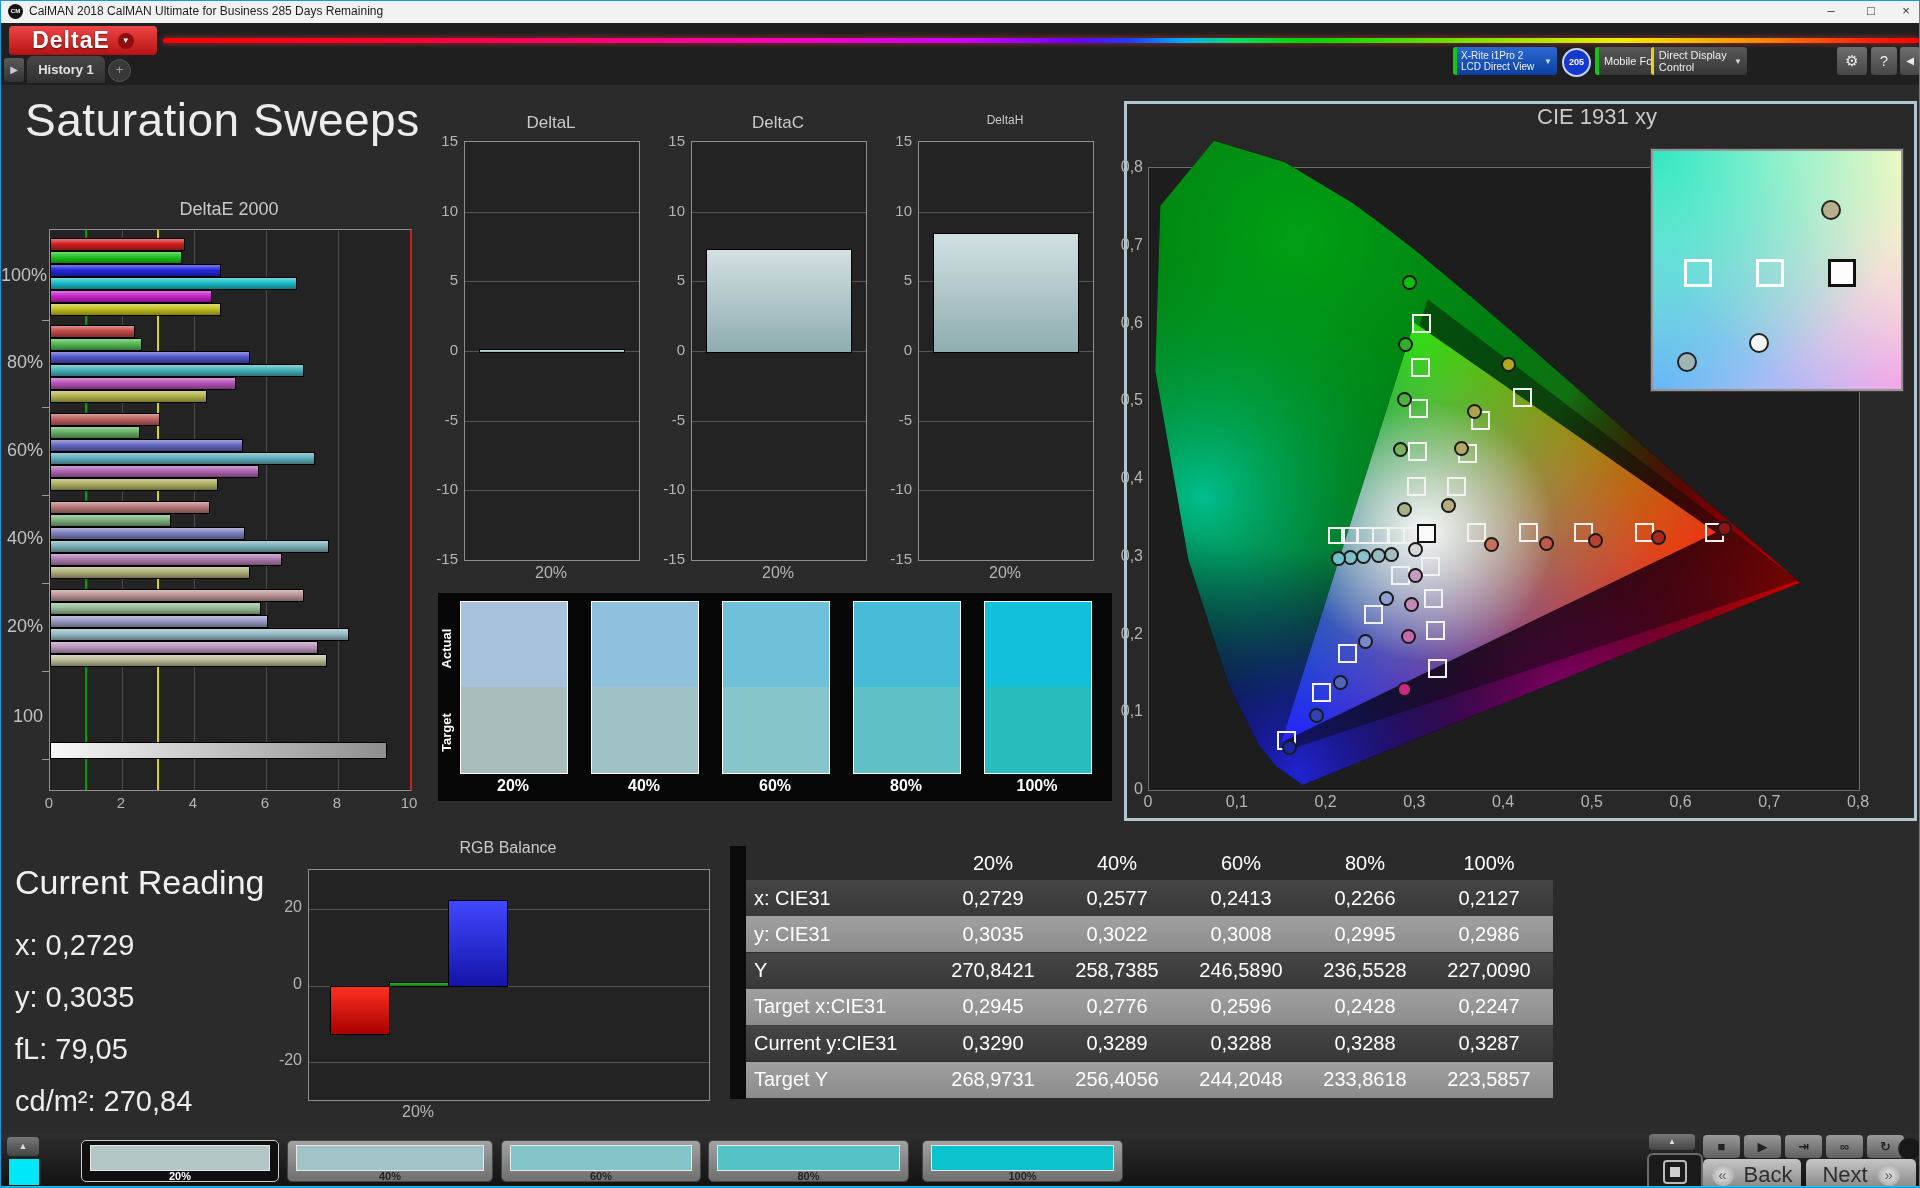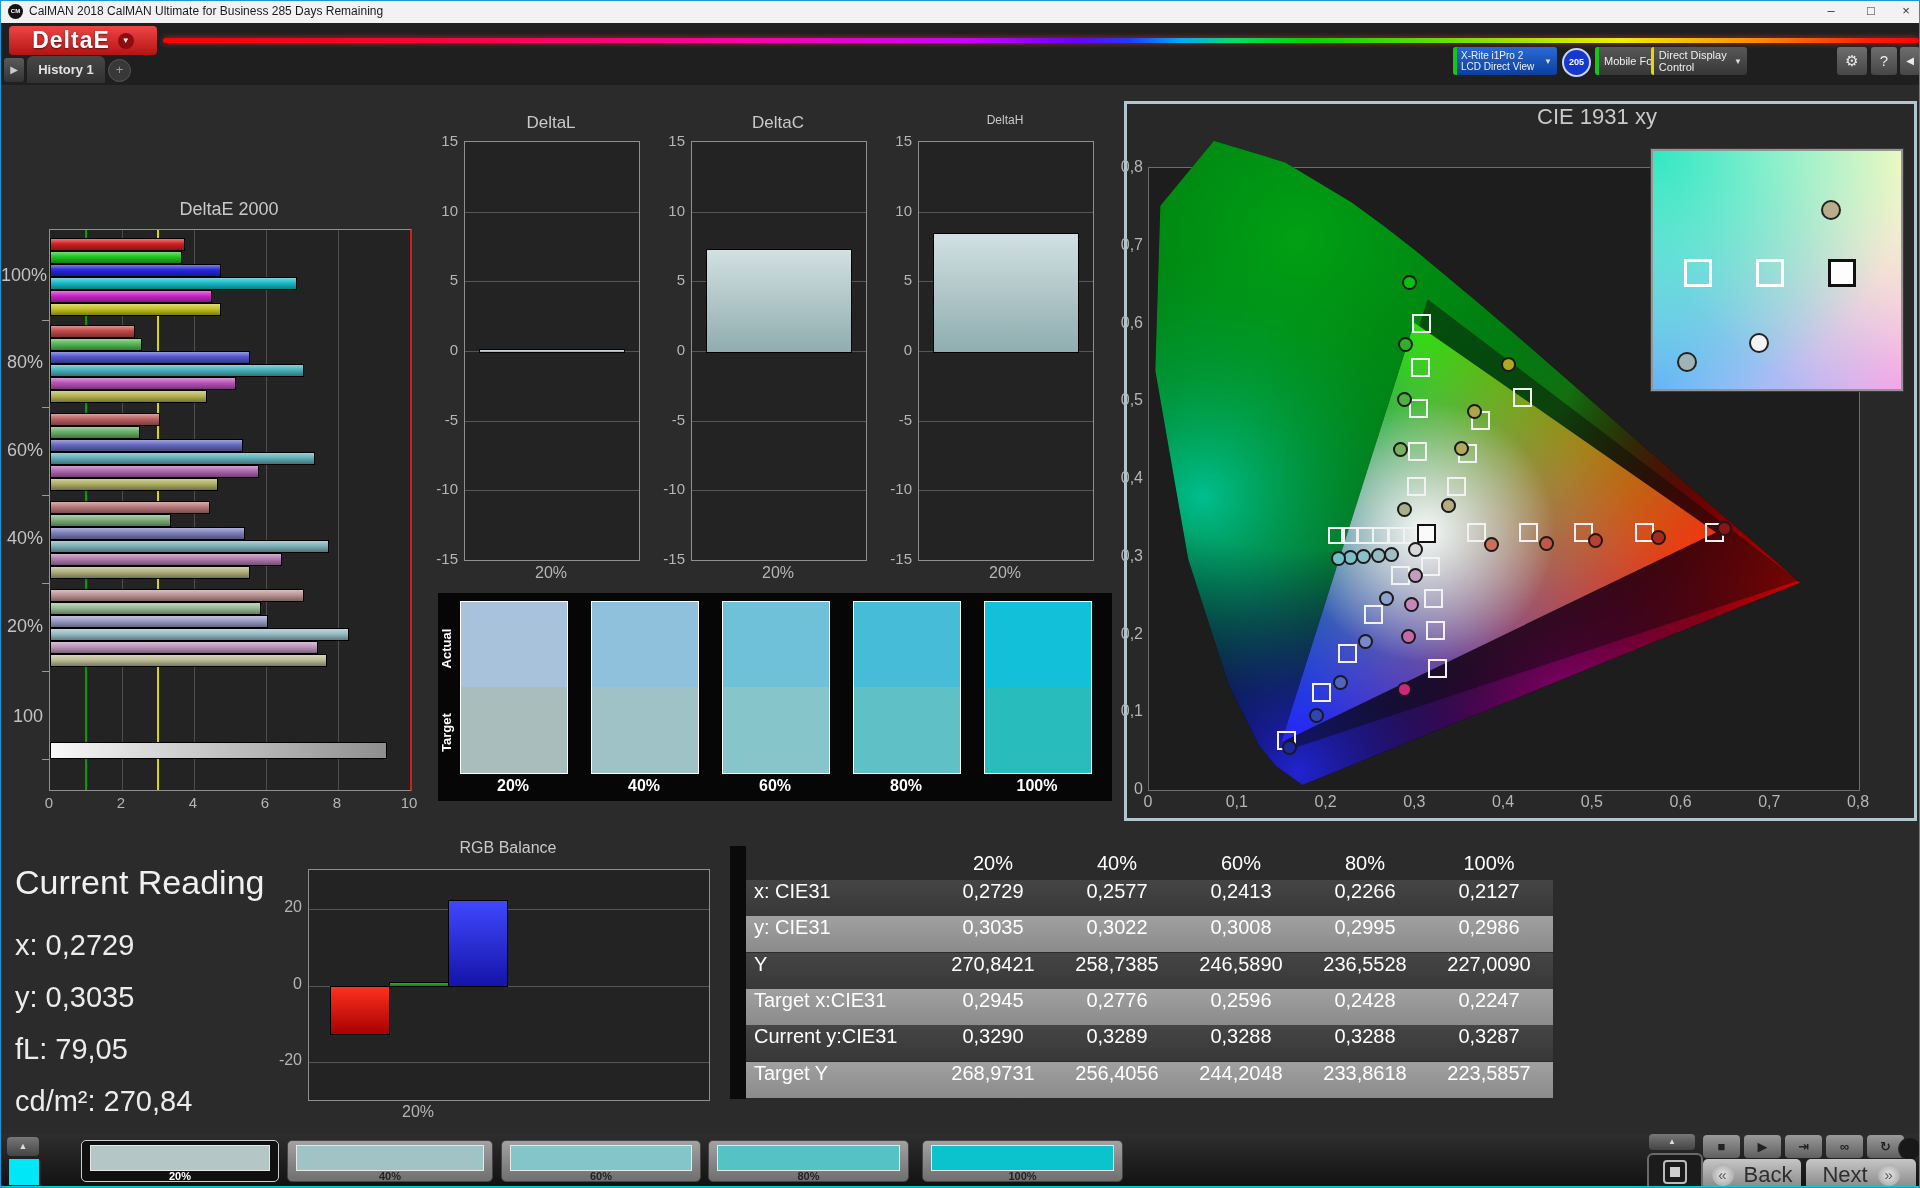--- a/index.html
+++ b/index.html
@@ -58,21 +58,21 @@
   #cie-inset{left:1650px;top:148px;width:248px;height:238px;border:2px solid #949494;outline:1px solid #3a3a3a;
     background:
       radial-gradient(circle at 0% 0%, rgba(40,232,190,.95), rgba(40,232,190,0) 75%),
       radial-gradient(circle at 100% 0%, rgba(242,250,190,.95), rgba(242,250,190,0) 75%),
       radial-gradient(circle at 0% 100%, rgba(100,172,252,.95), rgba(100,172,252,0) 75%),
       radial-gradient(circle at 100% 100%, rgba(252,152,235,.95), rgba(252,152,235,0) 75%),
       #e9f6f1;}
   
   #current-reading .line{position:absolute;color:#ececec;font-size:29px;}
   
-  .trow{position:absolute;left:745px;width:807px;height:36px;display:flex;align-items:flex-start;color:#fff;font-size:20px;}
+  .trow{position:absolute;left:745px;width:807px;height:36px;display:flex;align-items:center;color:#fff;font-size:20px;}
   .trow .rlabel{width:185px;padding-left:8px;box-sizing:border-box;}
   .trow .cell{width:124px;text-align:center;}
   .row-dark{background:linear-gradient(#454545,#383838);}
   .row-light{background:linear-gradient(#a0a0a0,#8b8b8b);}
   
   #bottombar{left:0;top:1133px;width:1920px;height:52px;background:linear-gradient(#2e2e2e,#121212);}
   #cyanline{left:0;top:1185px;width:1920px;height:3px;background:#00ccdd;}
   .patchbtn{position:absolute;top:1139px;height:42px;border-radius:5px;background:linear-gradient(#a2a2a2,#6f6f6f);
             border:1px solid #444;box-sizing:border-box;}
   .patchbtn .sw{position:absolute;left:8px;top:4px;right:8px;height:24px;border:1px solid #e8e8e8;}
@@ -127,20 +127,21 @@
     <div class="abs meterbtn" style="left:1610px;width:96px;background:linear-gradient(#585858,#363636);margin-left:40px;">
       <div class="strip" style="background:#e8d800;"></div>
       <div style="font-size:11px;padding-left:5px;">Direct Display Control</div>
       <span class="mcaret">▼</span>
     </div>
     <div class="abs toolbtn" style="left:1836px;width:30px;"><span>⚙</span></div>
     <div class="abs toolbtn" style="left:1870px;width:26px;"><span>?</span></div>
     <div class="abs toolbtn" style="left:1899px;width:20px;font-size:10px;"><span>◀</span></div>
   </div>
 
+  <div class="abs" id="page-title">Saturation Sweeps</div>
 
   <div class="abs chart-title" style="left:48px;top:198px;width:360px;">DeltaE 2000</div>
   <div class="abs plot" id="de-plot" style="left:48px;top:228px;width:360px;height:560px;border-right:2px solid #cc2020;">
       <div class="vgrid" style="left: 72px; position: absolute;"></div>
       <div class="vgrid" style="left: 144px; position: absolute;"></div>
       <div class="vgrid" style="left: 216px; position: absolute;"></div>
       <div class="vgrid" style="left: 288px; position: absolute;"></div>
       <div style="left: 35px; top: 0px; bottom: 0px; width: 2px; background: rgb(0, 160, 0); position: absolute;"></div>
       <div style="left: 107px; top: 0px; bottom: 0px; width: 2px; background: rgb(216, 216, 0); position: absolute;"></div>
       <div class=" bar" style="left: 0px; top: 8px; width: 133.2px; height: 11px; background-color: rgb(210, 32, 32); position: absolute;"></div>

